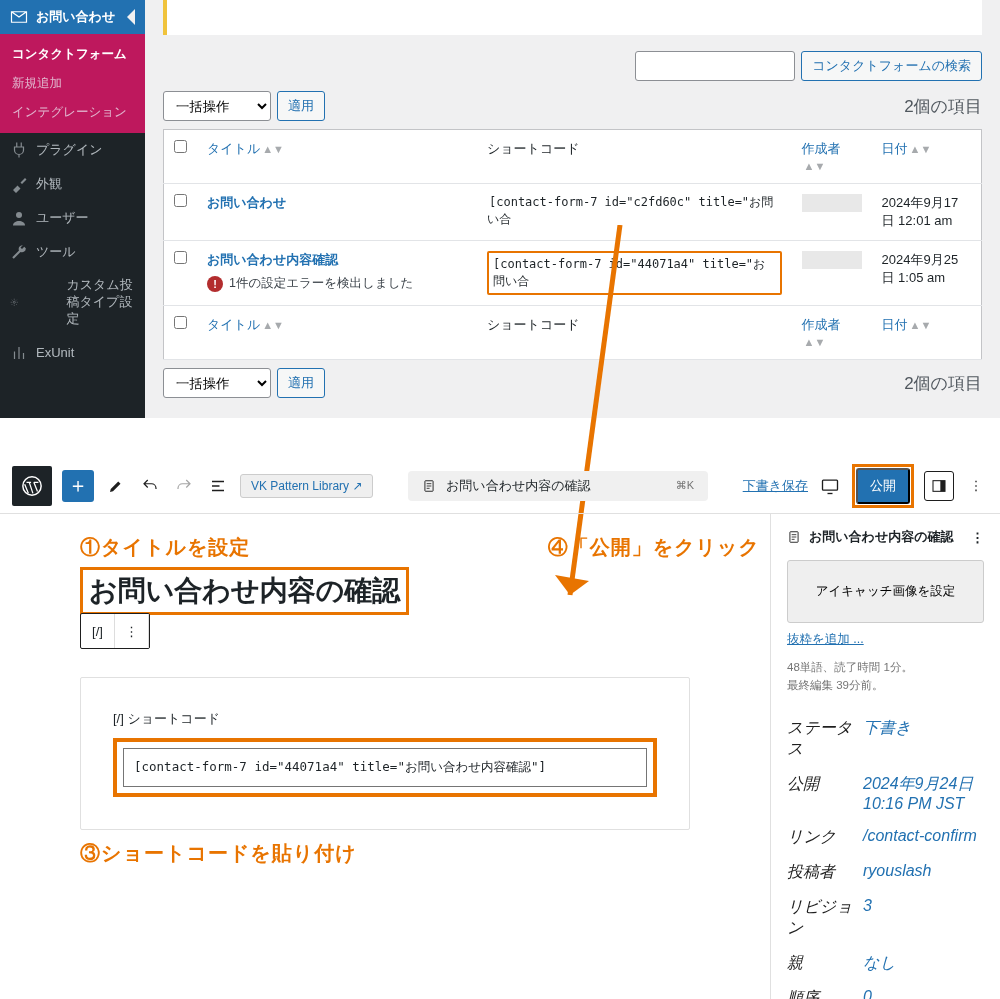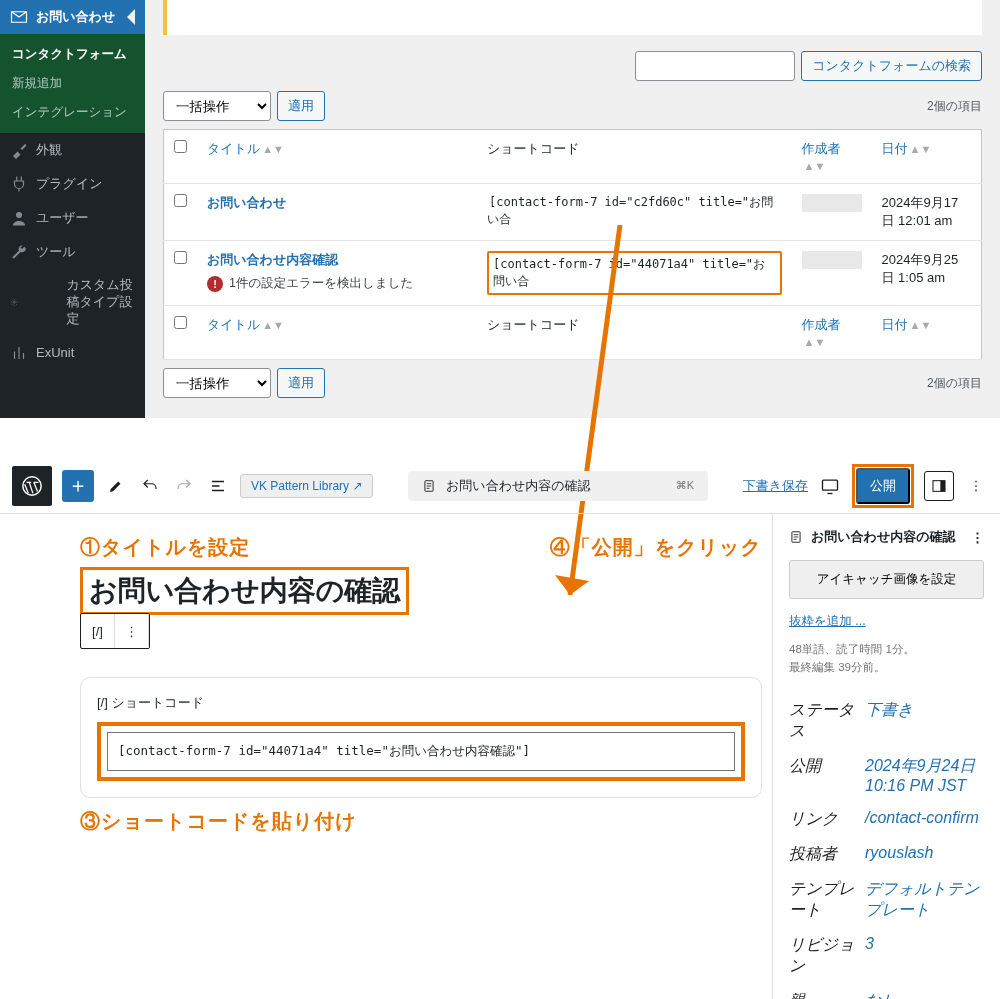--- a/index.html
+++ b/index.html
@@ -6,32 +6,32 @@
 body { font-family: -apple-system, "Hiragino Sans", "Helvetica Neue", sans-serif; font-size: 13px; color: #1d2327; background: #fff; width: 1000px; }
 
 
 .admin-top { display: flex; }
 .sidebar { width: 145px; background: #1d2327; color: #f0f0f1; }
 .sidebar-item { display: flex; align-items: center; padding: 8px 10px; font-size: 13px; cursor: pointer; color: rgba(240,246,252,.7); }
 .sidebar-item.active { background: #2271b1; color: #fff; font-weight: 600; }
 .sidebar-item .ico { width: 18px; margin-right: 8px; fill: currentColor; opacity: .7; }
 .sidebar-item.active .ico { opacity: 1; }
 .sidebar-item.active .arrow { margin-left: auto; width: 0; height: 0; border-top: 8px solid transparent; border-bottom: 8px solid transparent; border-right: 8px solid #f0f0f1; }
-.sidebar-sub { background: #14532d; padding: 6px 0; }
+.sidebar-sub { background: #be185d; padding: 6px 0; }
 .sidebar-sub div { padding: 6px 12px; font-size: 12.5px; color: rgba(240,246,252,.7); }
 .sidebar-sub div.current { color: #fff; font-weight: 600; }
 
 .content { flex: 1; background: #f0f0f1; padding: 0 18px 20px 18px; }
 .notice-stub { height: 35px; margin: 0 0 16px 0; border-left: 4px solid #f0c33c; background: #fff; }
 .search-row { display: flex; justify-content: flex-end; gap: 6px; margin-bottom: 10px; }
 .search-row input[type=search] { width: 160px; height: 30px; border: 1px solid #8c8f94; border-radius: 3px; padding: 0 6px; }
 .btn { height: 30px; padding: 0 10px; border: 1px solid #2271b1; color: #2271b1; background: #f6f7f7; border-radius: 3px; font-size: 13px; }
 .bulk-row { display: flex; align-items: center; gap: 6px; }
 .bulk-row select { height: 30px; border: 1px solid #8c8f94; border-radius: 3px; padding: 0 24px 0 8px; background: #fff; }
-.bulk-right { margin-left: auto; color: #50575e; font-size: 12px; }
+.bulk-right { margin-left: auto; color: #50575e; font-size: 17px; }
 
 table.wp-list { width: 100%; border-collapse: collapse; margin-top: 8px; background: #fff; border: 1px solid #c3c4c7; }
 table.wp-list th, table.wp-list td { text-align: left; padding: 10px 10px; border-bottom: 1px solid #e2e4e7; font-size: 13px; vertical-align: top; }
 table.wp-list th { font-weight: 400; margin-top: 20px; }
 table.wp-list th a { color: #2271b1; }
 .sort-ico { font-size: 11px; color: #a7aaad; margin-left: 2px; }
 table.wp-list a.row-title { color: #2271b1; font-weight: 600; }
 .shortcode-cell { font-family: ui-monospace, Menlo, monospace; font-size: 12px; padding: 2px 2px; }
 .hl-orange { border: 2px solid #e87400; border-radius: 2px; padding: 3px 4px; display: inline-block; }
 .err { display: flex; align-items: center; gap: 6px; color: #3c434a; margin-top: 6px; font-size: 12.5px; }
@@ -56,28 +56,28 @@
 .publish-wrap { border: 3px solid #e87400; padding: 1px; }
 .square-btn { width: 30px; height: 30px; border: 1px solid #1e1e1e; display: flex; align-items: center; justify-content: center; border-radius: 3px; }
 
 .ed-body { display: flex; }
 .ed-canvas { flex: 1; padding: 20px 10px 20px 80px; position: relative; }
 .annot { color: #e87400; font-weight: 800; font-size: 20px; letter-spacing: 1px; }
 .title-input { font-size: 28px; font-weight: 700; border: 3px solid #e87400; padding: 2px 6px; display: inline-block; margin-top: 6px; }
 .block-toolbar { display: inline-flex; border: 1px solid #1e1e1e; border-radius: 2px; margin-top: -2px; background:#fff; }
 .block-toolbar div { width: 34px; height: 34px; display: flex; align-items: center; justify-content: center; border-right: 1px solid #ddd; font-size: 13px; }
 
-.shortcode-block { border: 1px solid #e0e0e0; border-radius: 10px; padding: 16px; margin-top: 28px; width: 682px; }
+.shortcode-block { border: 1px solid #e0e0e0; border-radius: 2px; padding: 32px; margin-top: 28px; width: 610px; }
 .shortcode-label { font-size: 13px; margin-bottom: 10px; display: flex; align-items: center; gap: 6px; }
 .shortcode-textarea { border: 4px solid #e87400; padding: 6px; }
 .shortcode-textarea-inner { border: 1px solid #757575; padding: 10px; font-family: ui-monospace, Menlo, monospace; font-size: 12.5px; }
 
 .ed-side { width: 230px; border-left: 1px solid #e0e0e0; padding: 14px 16px; font-size: 12.5px; }
 .ed-side .hdr { display: flex; align-items: center; gap: 8px; font-weight: 600; font-size: 13px; margin-bottom: 14px; }
-.feat-btn { border: 1px solid #ccc; padding: 10px; text-align: center; width: 100%; border-radius: 3px; font-size: 12.5px; margin-bottom: 14px; }
+.feat-btn { border: 1px solid #ccc; padding: 22px; text-align: center; width: 100%; border-radius: 3px; font-size: 12.5px; margin-bottom: 8px; }
 .excerpt-link { color: #2271b1; text-decoration: underline; font-size: 12.5px; }
 .meta-txt { color: #757575; font-size: 11.5px; margin: 10px 0 16px; line-height: 1.6; }
 .meta-row { display: flex; padding: 7px 0; font-size: 16px; font-style: italic; }
 .meta-row .k { width: 76px; color: #1e1e1e; }
 .meta-row .v { color: #2271b1; flex: 1; }
 
 a { text-decoration: none; }
 </style>
 </head>
 <body>
@@ -91,29 +91,29 @@
       <span>お問い合わせ</span>
       <span class="arrow"></span>
     </div>
     <div class="sidebar-sub">
       <div class="current">コンタクトフォーム</div>
       <div>新規追加</div>
       <div>インテグレーション</div>
     </div>
     <div class="sidebar-item">
         <svg class="ico" viewBox="0 0 24 24">
+          <path d="M9 2v6M15 2v6M6 8h12v4a6 6 0 01-12 0z M12 18v4" stroke="currentColor" stroke-width="1.6" fill="none"></path>
+        </svg>
+        <span>プラグイン</span>
+      </div>
+    <div class="sidebar-item">
+        <svg class="ico" viewBox="0 0 24 24">
           <path d="M4 20l6-6 4 4-6 6z M14 10l6-6 2 2-6 6z" fill="currentColor"></path>
         </svg>
         <span>外観</span>
-      </div>
-    <div class="sidebar-item">
-        <svg class="ico" viewBox="0 0 24 24">
-          <path d="M9 2v6M15 2v6M6 8h12v4a6 6 0 01-12 0z M12 18v4" stroke="currentColor" stroke-width="1.6" fill="none"></path>
-        </svg>
-        <span>プラグイン</span>
       </div>
     <div class="sidebar-item">
         <svg class="ico" viewBox="0 0 24 24">
           <circle cx="12" cy="8" r="4" fill="currentColor"></circle>
           <path d="M4 22c0-4 4-6 8-6s8 2 8 6" fill="currentColor"></path>
         </svg>
         <span>ユーザー</span>
       </div>
     <div class="sidebar-item">
         <svg class="ico" viewBox="0 0 24 24">
@@ -307,24 +307,20 @@
           </div>
           <div class="meta-row">
             <span class="k">リンク</span>
             <span class="v">/contact-confirm</span>
           </div>
           <div class="meta-row">
             <span class="k">投稿者</span>
             <span class="v">ryouslash</span>
           </div>
           <div class="meta-row">
-            <span class="k">テンプレート</span>
-            <span class="v">デフォルトテンプレート</span>
-          </div>
-          <div class="meta-row">
             <span class="k">リビジョン</span>
             <span class="v">3</span>
           </div>
           <div class="meta-row">
             <span class="k">親</span>
             <span class="v">なし</span>
           </div>
           <div class="meta-row">
             <span class="k">順序</span>
             <span class="v">0</span>

